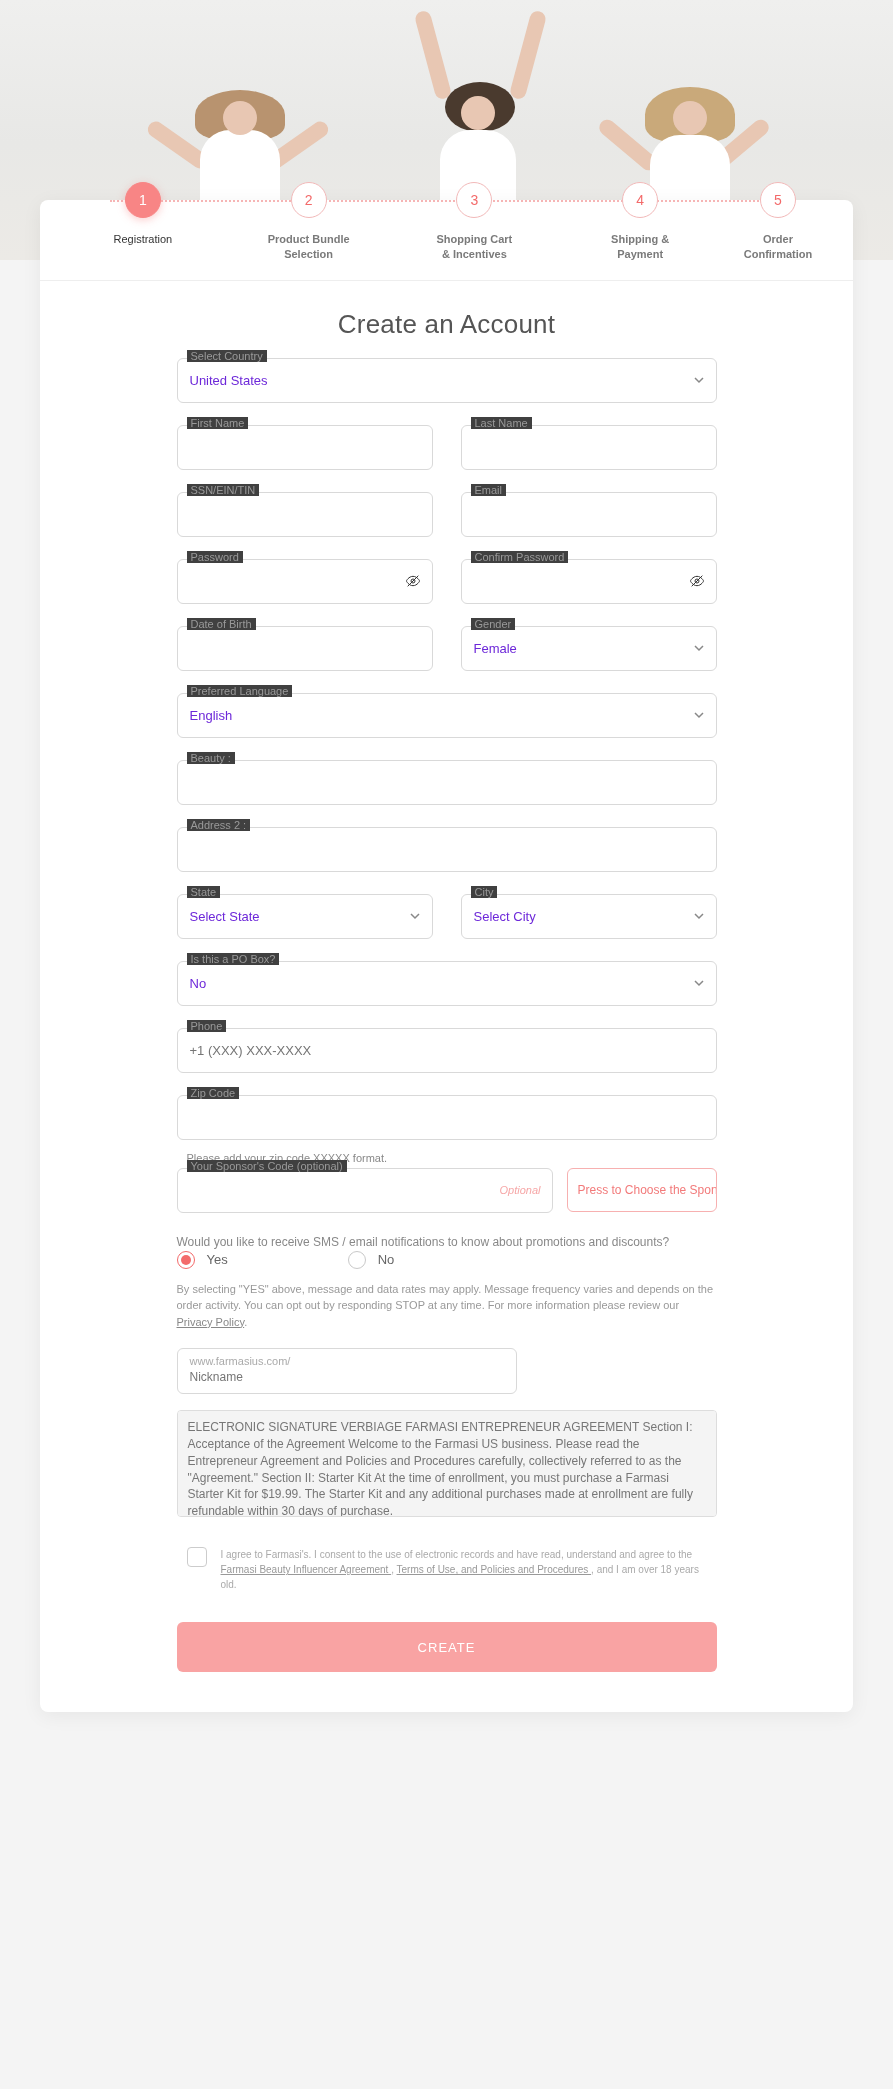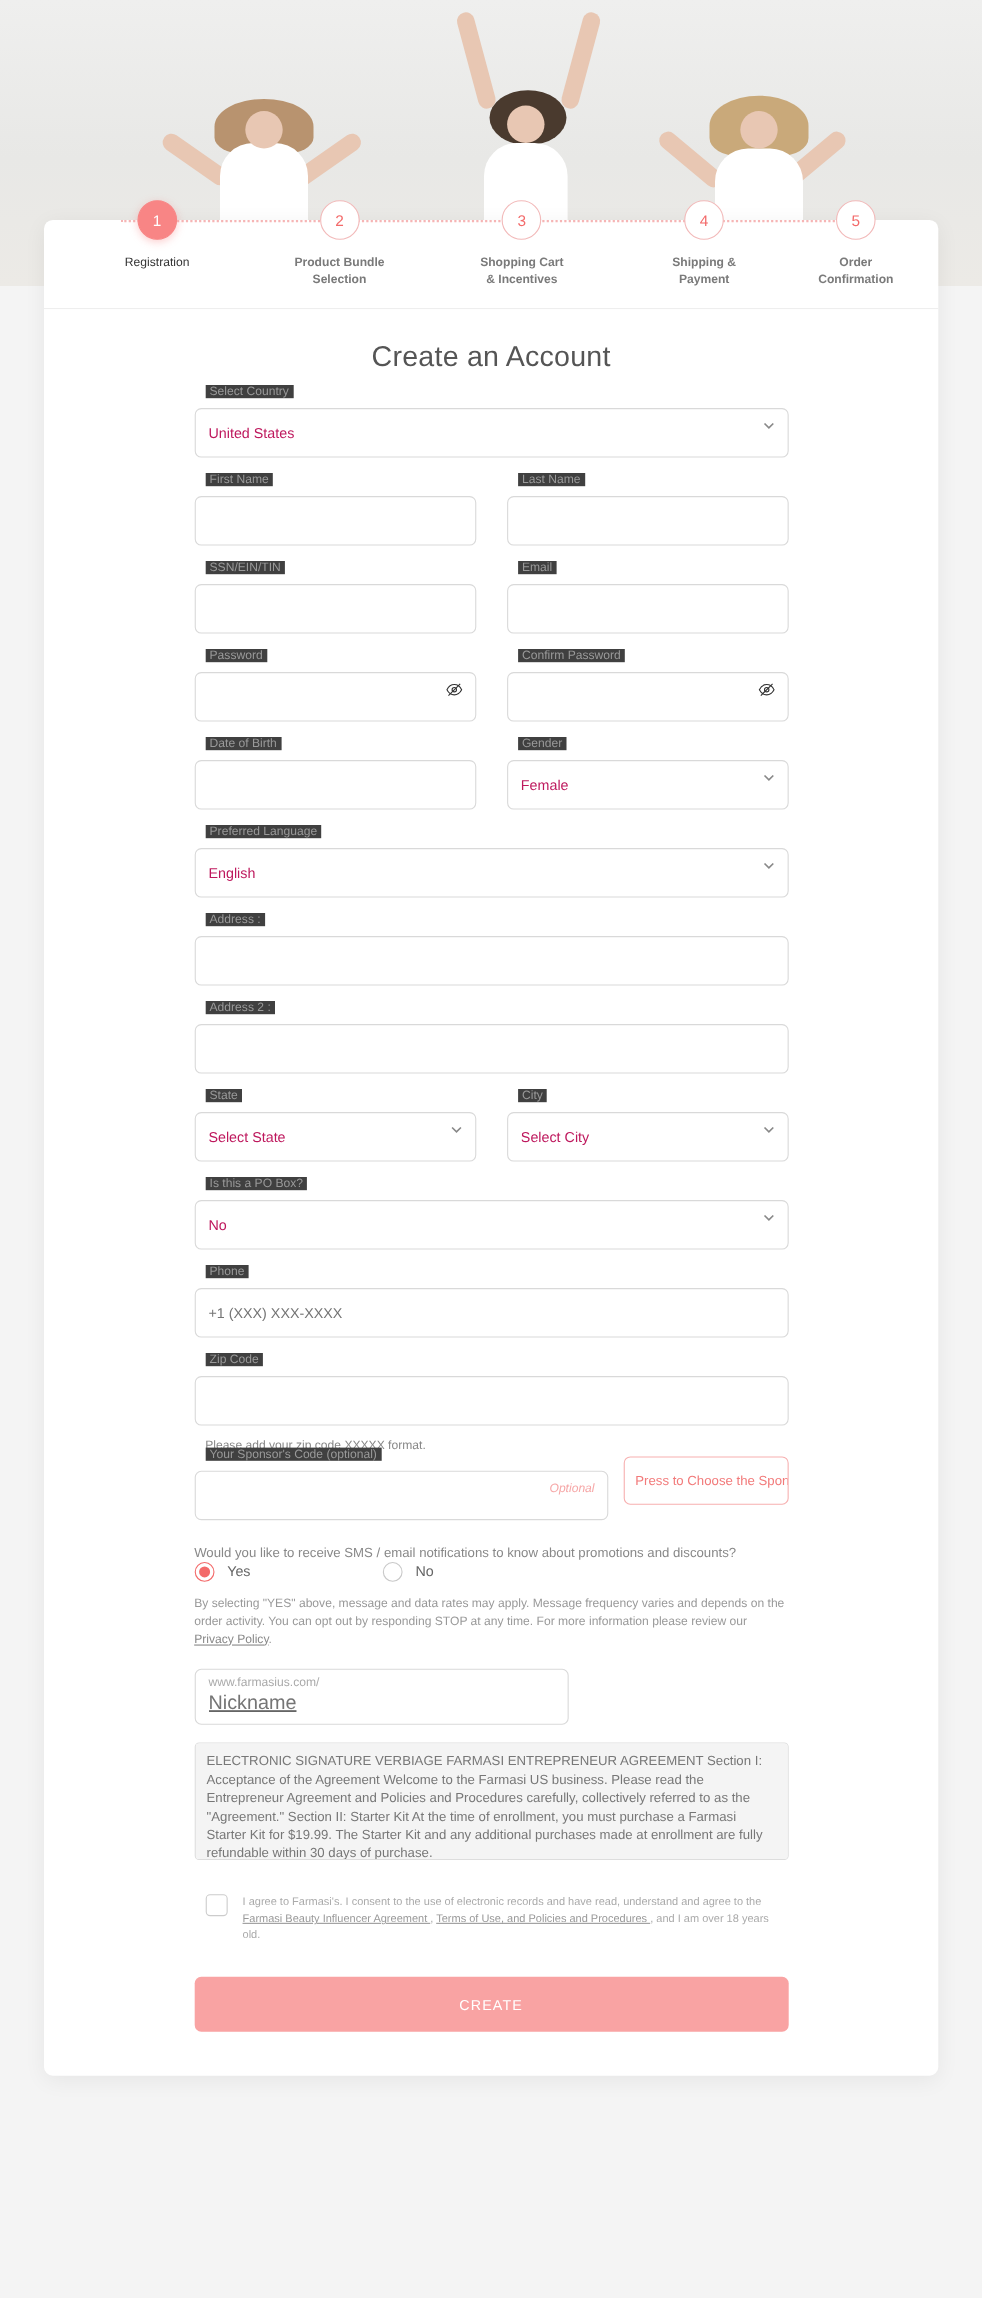--- a/index.html
+++ b/index.html
@@ -58,21 +58,21 @@
 
   .form { width:540px; margin:0 auto; }
   .row { display:flex; gap:28px; margin-bottom:22px; }
   .field { position:relative; flex:1; }
   .field label {
     position:absolute; top:-8px; left:10px; background:#404040; padding:0 4px;
     font-size:11px; color:#999; z-index:2; white-space:nowrap;
   }
   .field input, .field select {
     width:100%; height:45px; border:1px solid #d9d9d9; border-radius:6px;
-    padding:0 12px; font-size:13px; color:#be185d; background:#fff; outline:none;margin-top:13px;
+    padding:0 12px; font-size:13px; color:#6d28d9; background:#fff; outline:none;
   }
   .field select { appearance:none; padding-right:30px; }
   .field .chev {
     position:absolute; right:12px; top:50%; transform:translateY(-50%);
     pointer-events:none; color:#888;
   }
   .field .chev svg{width:12px;height:12px;display:block;}
   .eye { position:absolute; right:12px; top:50%; transform:translateY(-50%); color:#333; cursor:pointer;}
   .eye svg{width:16px;height:16px;display:block;}
   .helper { font-size:11px; color:#888; padding:6px 0 0 10px; }
@@ -90,21 +90,21 @@
   .radio { display:flex; align-items:center; gap:12px; cursor:pointer;}
   .rdot { width:18px; height:18px; border:1px solid #c9c9c9; border-radius:50%; display:flex; align-items:center; justify-content:center;}
   .rdot.sel { border-color:#f36a6a;}
   .rdot.sel::after{content:""; width:10px; height:10px; background:#f36a6a; border-radius:50%;}
   .radio span{font-size:13px; color:#666;}
   .fine { font-size:11px; color:#999; line-height:1.5;}
   .fine a{color:#888; text-decoration:underline;}
 
   .nick-wrap { border:1px solid #d9d9d9; border-radius:6px; padding:6px 12px 8px 12px; width:340px; margin:18px 0 16px 0;}
   .nick-wrap .pre{font-size:11px; color:#aaa;}
-  .nick-wrap input{border:none; outline:none; font-size:18px; color:#000000; width:100%; padding-top:2px;text-decoration:underline;}
+  .nick-wrap input{border:none; outline:none; font-size:12px; color:#a21caf; width:100%; padding-top:2px;}
 
   .agreement {
     width:100%; height:107px; border:1px solid #ddd; background:#f4f4f4; border-radius:4px;
     padding:8px 10px; font-size:12px; color:#777; line-height:1.4; overflow-y:scroll; resize:none;
     font-family:inherit;
   }
 
   .consent { display:flex; gap:14px; margin:26px 0 30px 0; padding:0 10px;}
   .consent .cb{ width:20px; height:20px; border:1px solid #ccc; border-radius:4px; flex-shrink:0; background:#fff; cursor:pointer;}
   .consent .ct{ font-size:10px; color:#aaa; line-height:1.5;}
@@ -239,21 +239,21 @@
         <select><option>English</option></select>
         <span class="chev">
             <svg viewBox="0 0 12 12">
               <path d="M2 4l4 4 4-4" fill="none" stroke="currentColor" stroke-width="1.5"></path>
             </svg>
           </span>
       </div>
     </div>
 
     <div class="row">
-        <div class="field"><label>Address :</label><input style=""></div>
+        <div class="field"><label>Beauty :</label><input style=""></div>
       </div>
     <div class="row">
         <div class="field"><label>Address 2 :</label><input style=""></div>
       </div>
 
     <div class="row">
       <div class="field">
         <label>State</label>
         <select><option>Select State</option></select>
         <span class="chev">

